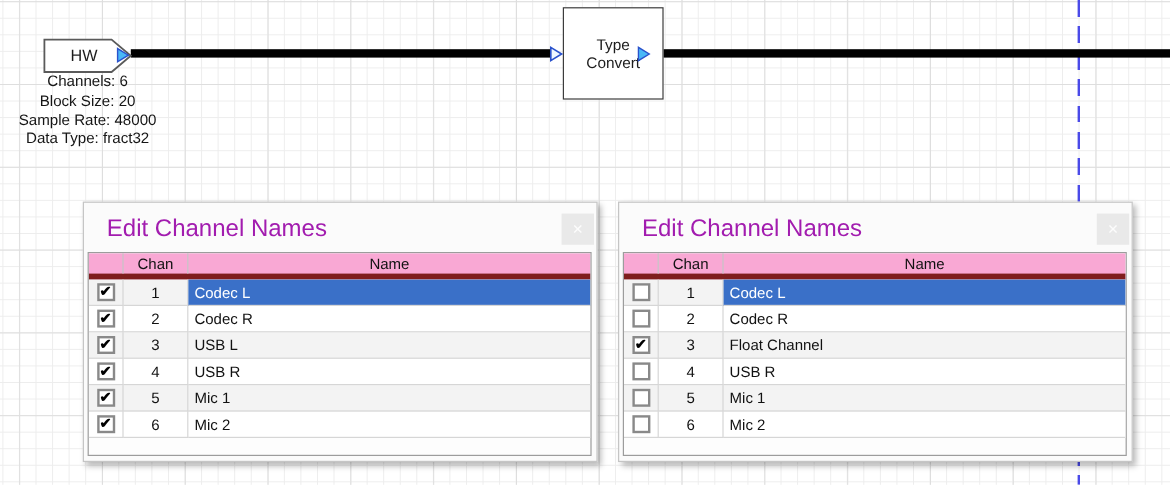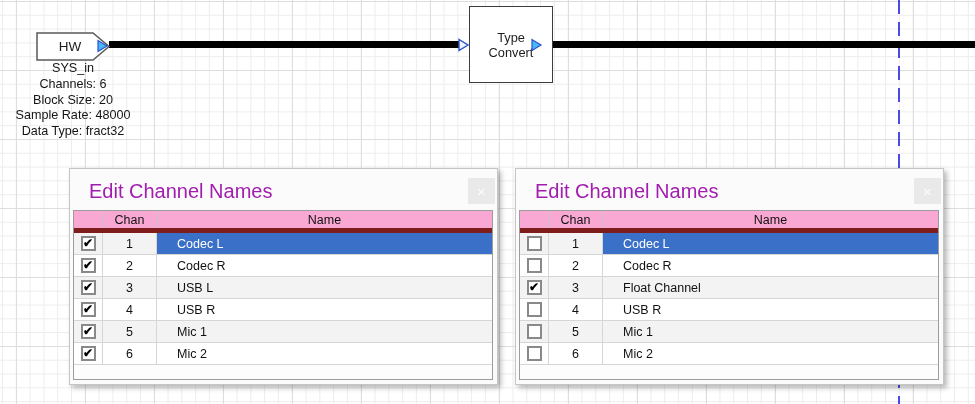--- a/index.html
+++ b/index.html
@@ -49,21 +49,21 @@
     border:1px solid #9c9c9c;background:#fdfdfd;overflow:hidden;}
   .thead{display:flex;height:22px;background:#f9a8d4;border-bottom:5px solid #7f1d1d;
     font-size:12.5px;color:#111;}
   .thead .cell{display:flex;align-items:center;justify-content:center;border-right:1px solid #c6c6c6;}
   .row{display:flex;height:22px;font-size:12.5px;color:#111;background:#fff;}
   .row:nth-child(even){background:#f3f3f3;}
   .row .cell{display:flex;align-items:center;border-right:1px solid #d6d6d6;
     border-bottom:1px solid #d6d6d6;}
   .c-check{width:29px;justify-content:center;}
   .c-chan{width:54px;justify-content:center;}
-  .c-name{flex:1;padding-left:20px;border-right:none !important;}
+  .c-name{flex:1;padding-left:5px;border-right:none !important;}
   .thead .c-name{padding-left:0;justify-content:center;}
   .c-name.selected{background:var(--selection);color:#ffffff;}
   .checkbox{width:15px;height:15px;border:2px solid #898989;background:#fff;
     display:flex;align-items:center;justify-content:center;font-size:12px;
     font-weight:bold;color:#000;line-height:11px;}
 </style>
 </head>
 <body>
 
 <div id="stage">
@@ -73,21 +73,20 @@
   <div class="wire" id="wire1"></div>
   <div class="wire" id="wire2"></div>
 
   <svg id="hw-svg" width="78" height="33">
     <polygon class="block-shape" points="3,2 59,2 75,15.5 59,29 3,29"></polygon>
     <polygon class="pin-out" points="64,9.5 64,20.5 73,15"></polygon>
     <text x="36" y="20" text-anchor="middle">HW</text>
   </svg>
 
   <div class="annot" id="hw-annot">
-    <div>SYS_in</div>
     <div>Channels: 6</div>
     <div>Block Size: 20</div>
     <div>Sample Rate: 48000</div>
     <div>Data Type: fract32</div>
   </div>
 
   <div id="tc-block">
     <div>Type</div>
     <div>Convert</div>
   </div>

